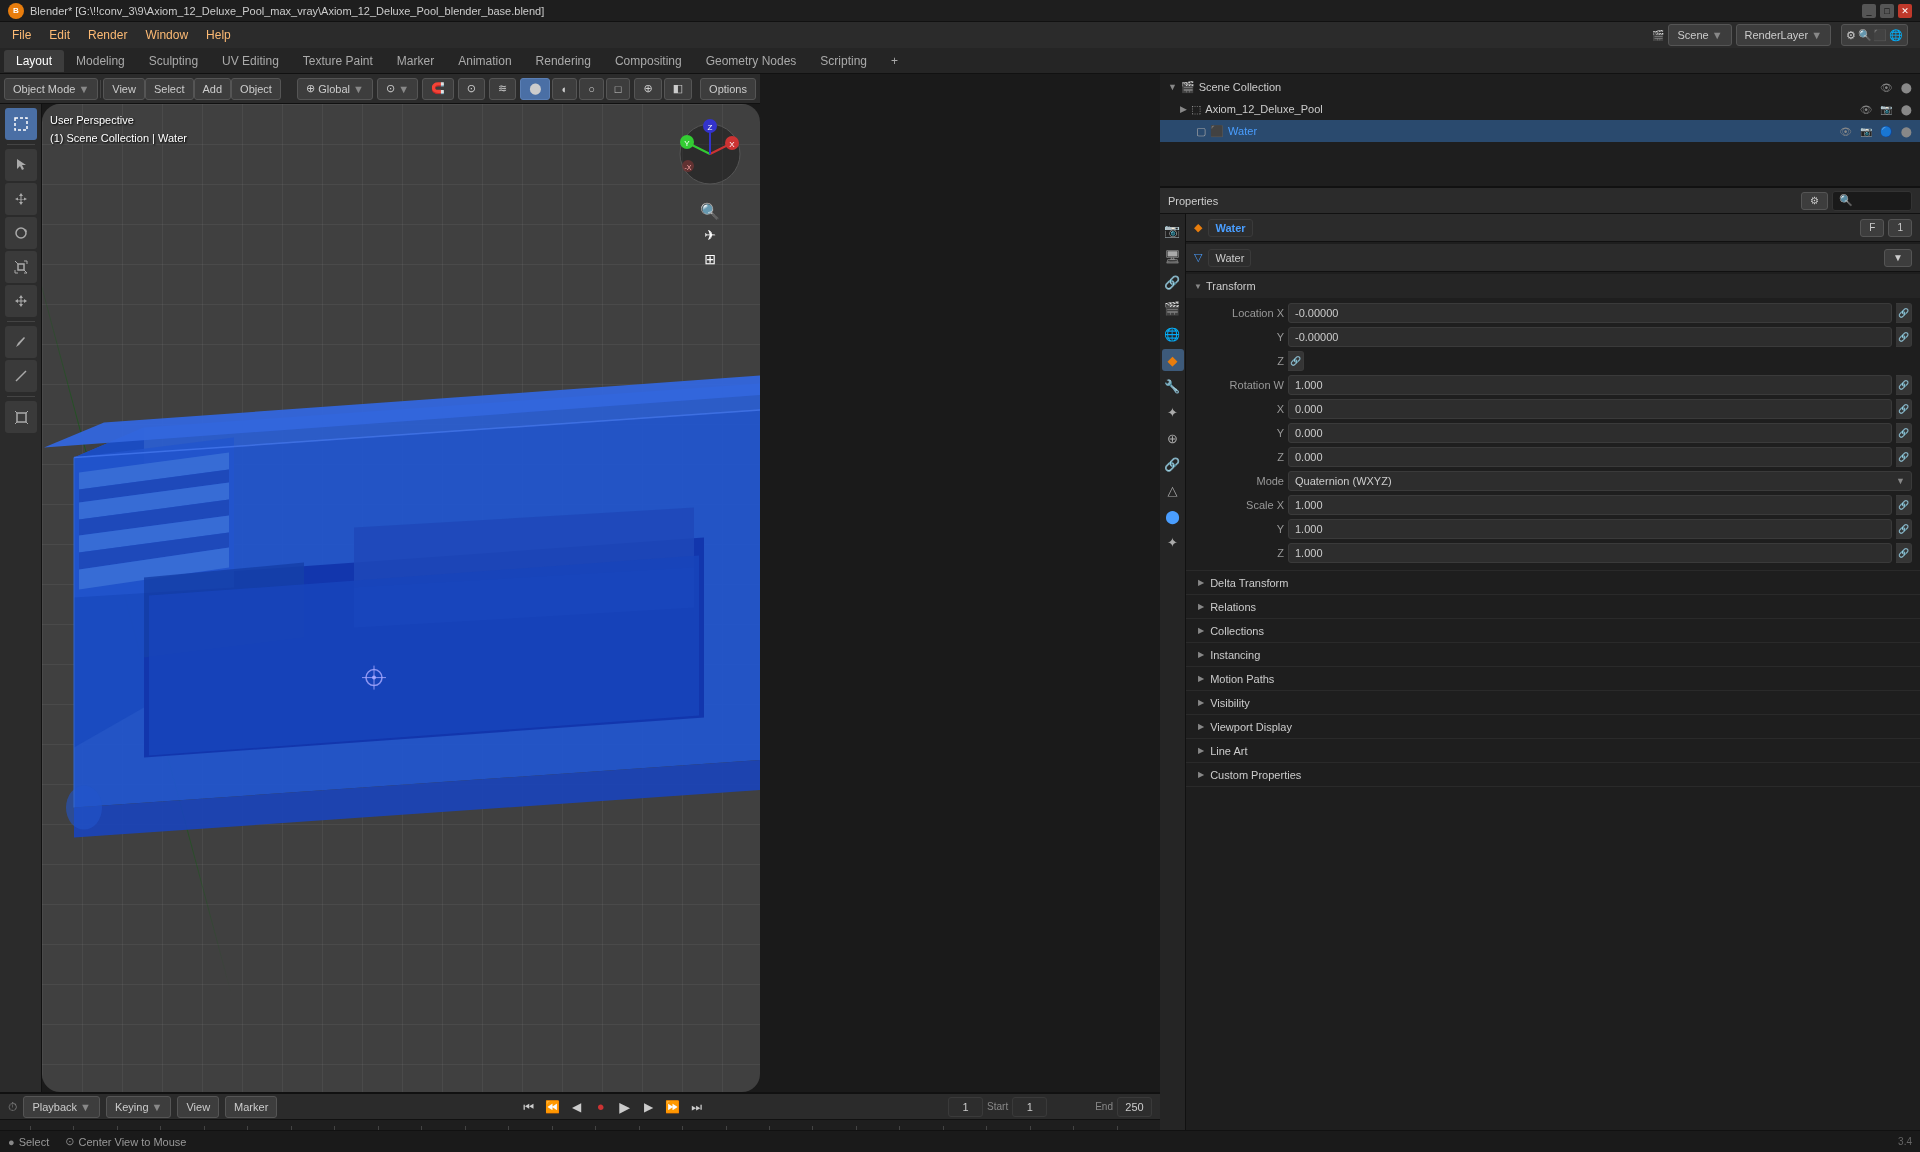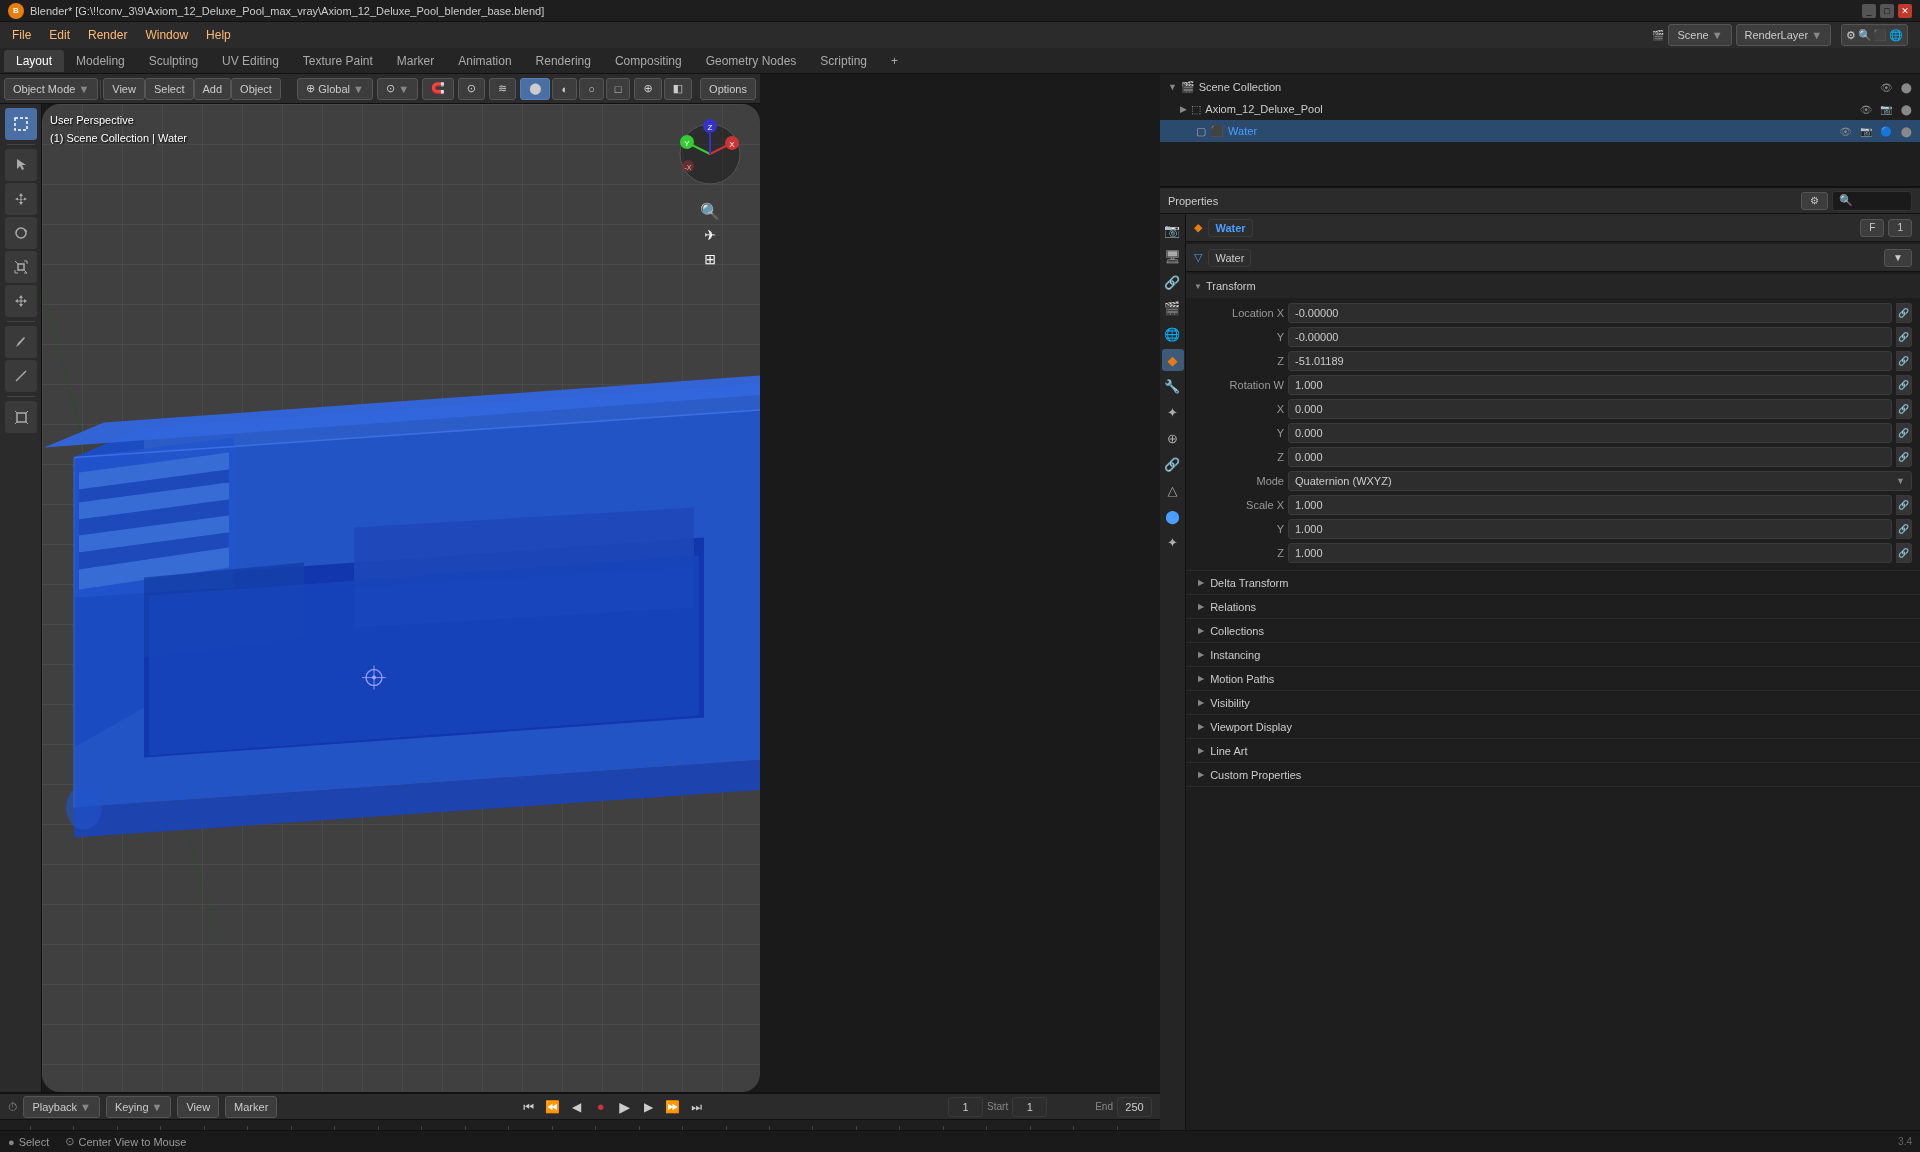--- a/index.html
+++ b/index.html
@@ -1028,23 +1028,20 @@
             </div>
             <div class="prop-row">
               <span class="prop-label">Y</span>
               <div class="prop-value">
                 <span style="color:#ccc;font-size:11px;">-0.00000</span>
               </div>
               <div class="prop-value-link">🔗</div>
             </div>
             <div class="prop-row">
               <span class="prop-label">Z</span>
-              <div class="prop-value">
-                <span style="color:#ccc;font-size:11px;">-51.01189</span>
-              </div>
               <div class="prop-value-link">🔗</div>
             </div>
 
             <div class="prop-row">
               <span class="prop-label">Rotation W</span>
               <div class="prop-value">
                 <span style="color:#ccc;font-size:11px;">1.000</span>
               </div>
               <div class="prop-value-link">🔗</div>
             </div>

